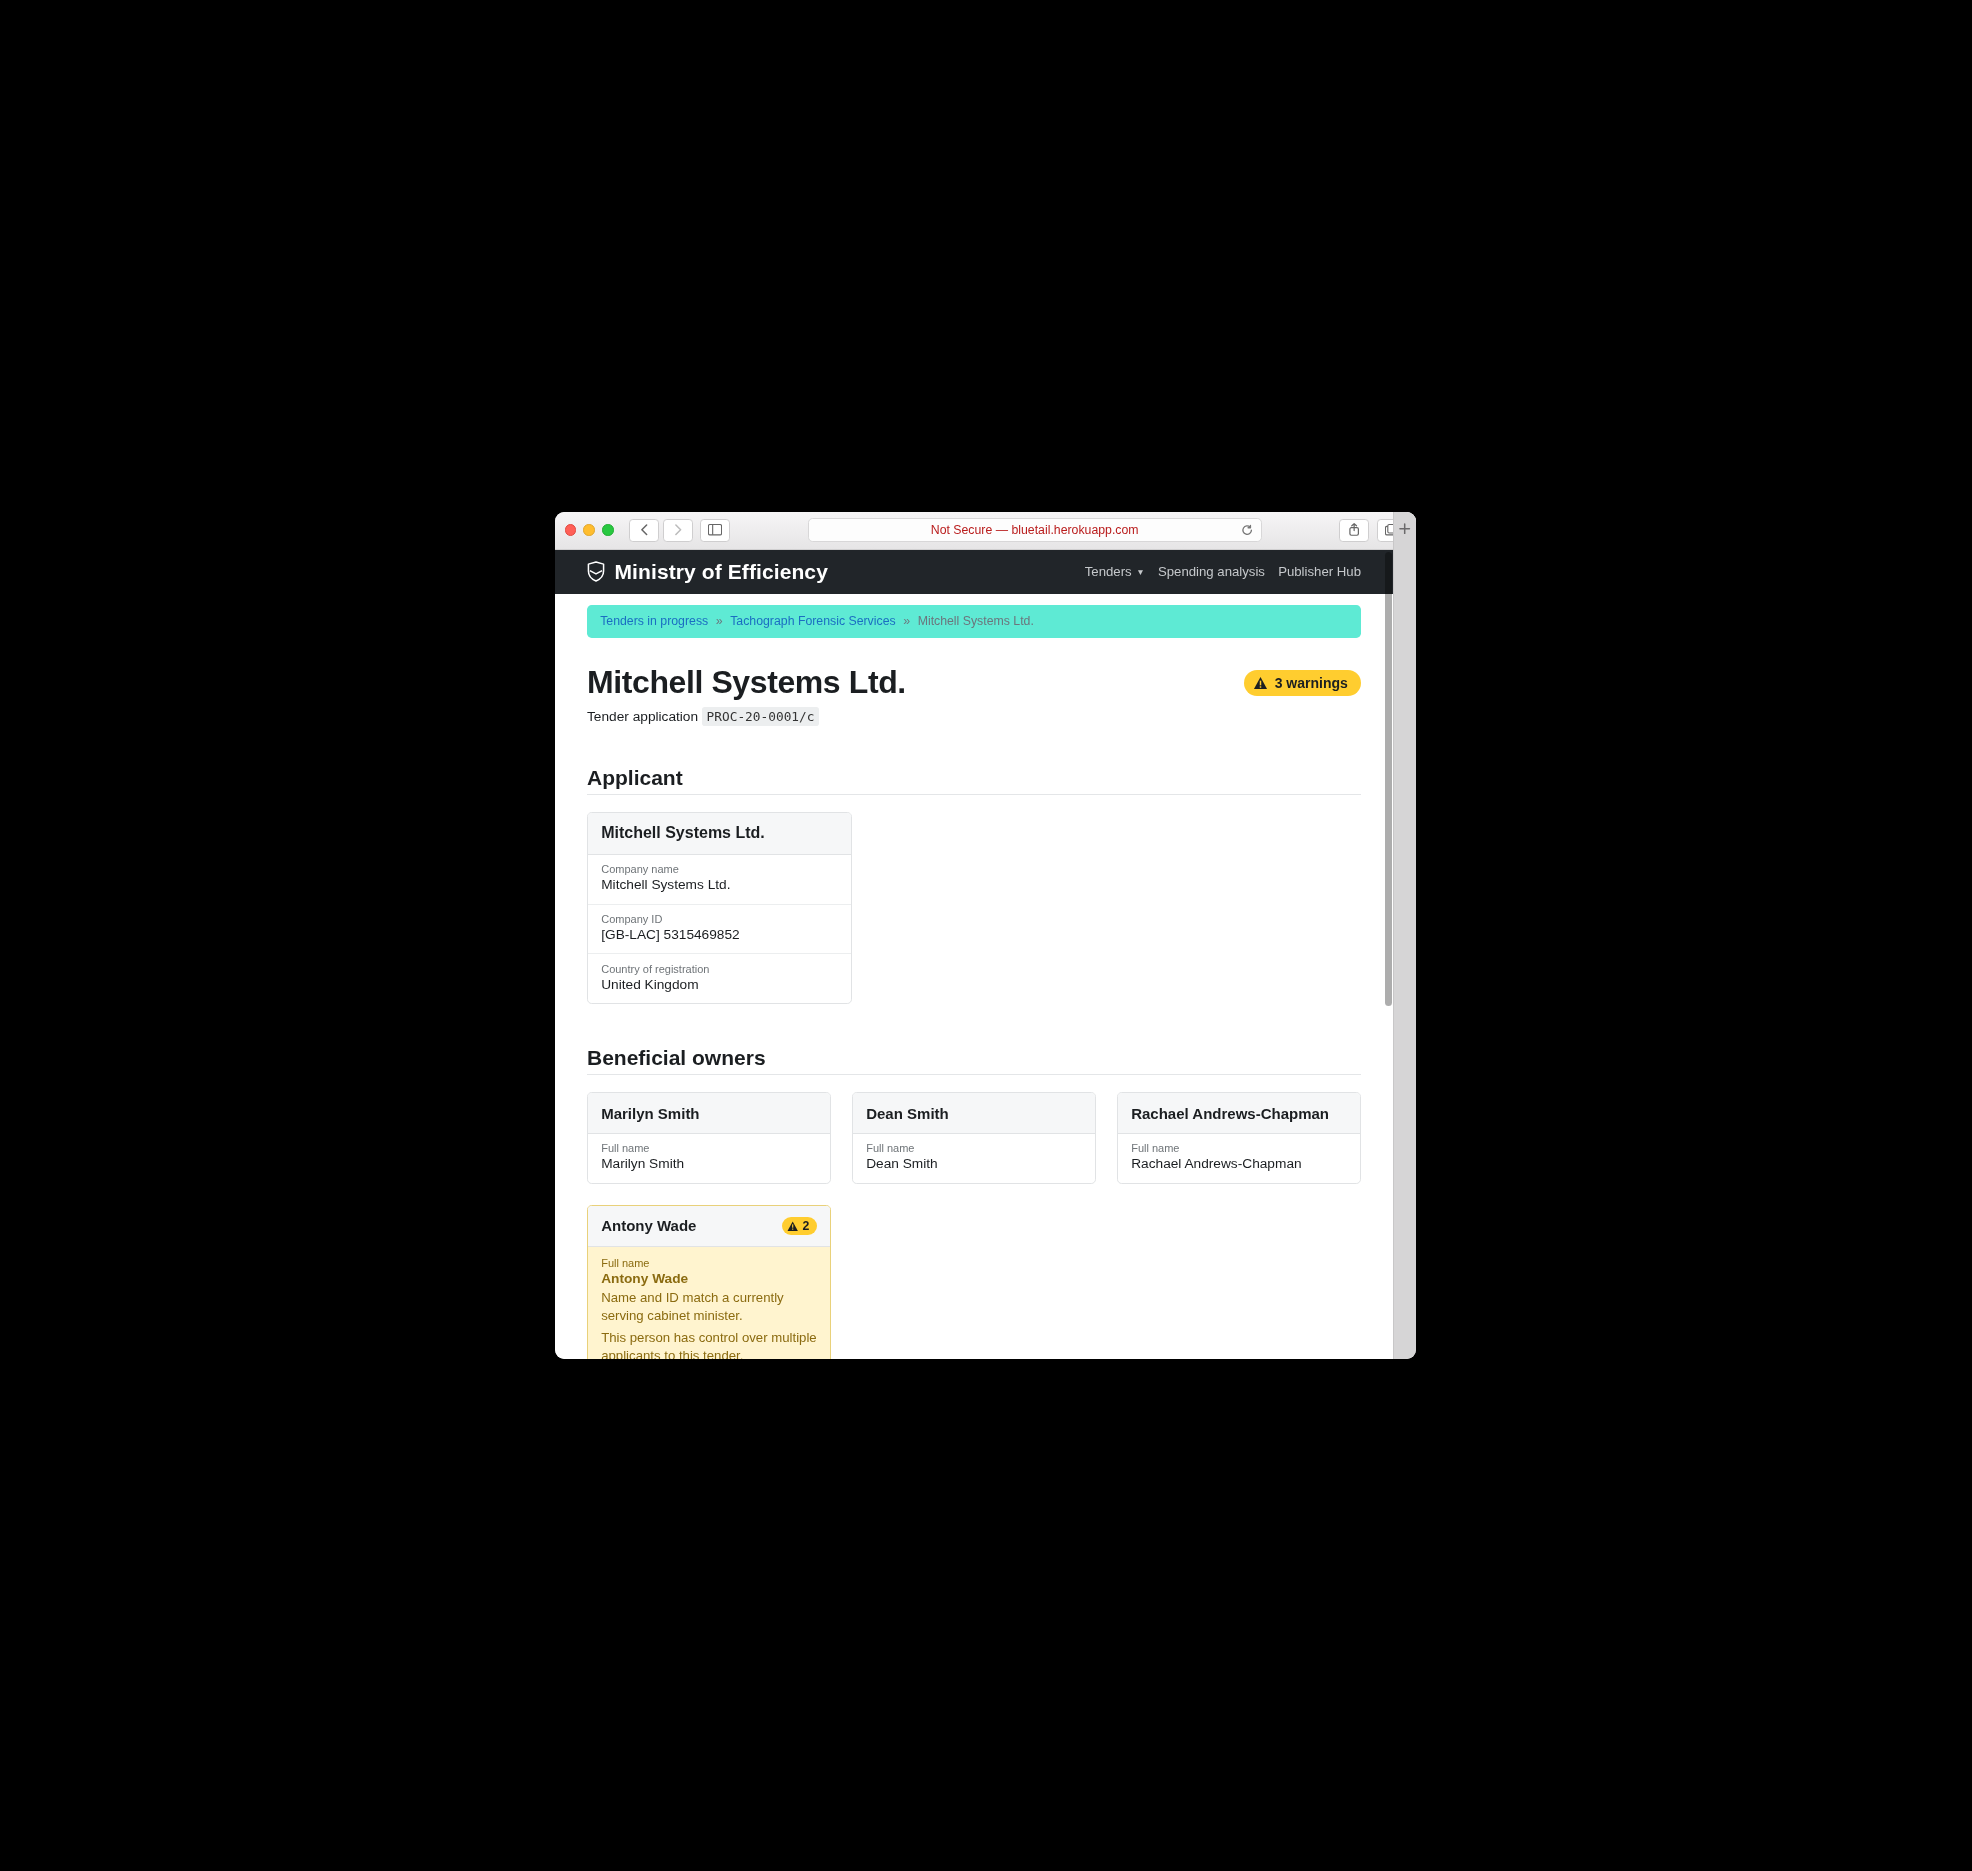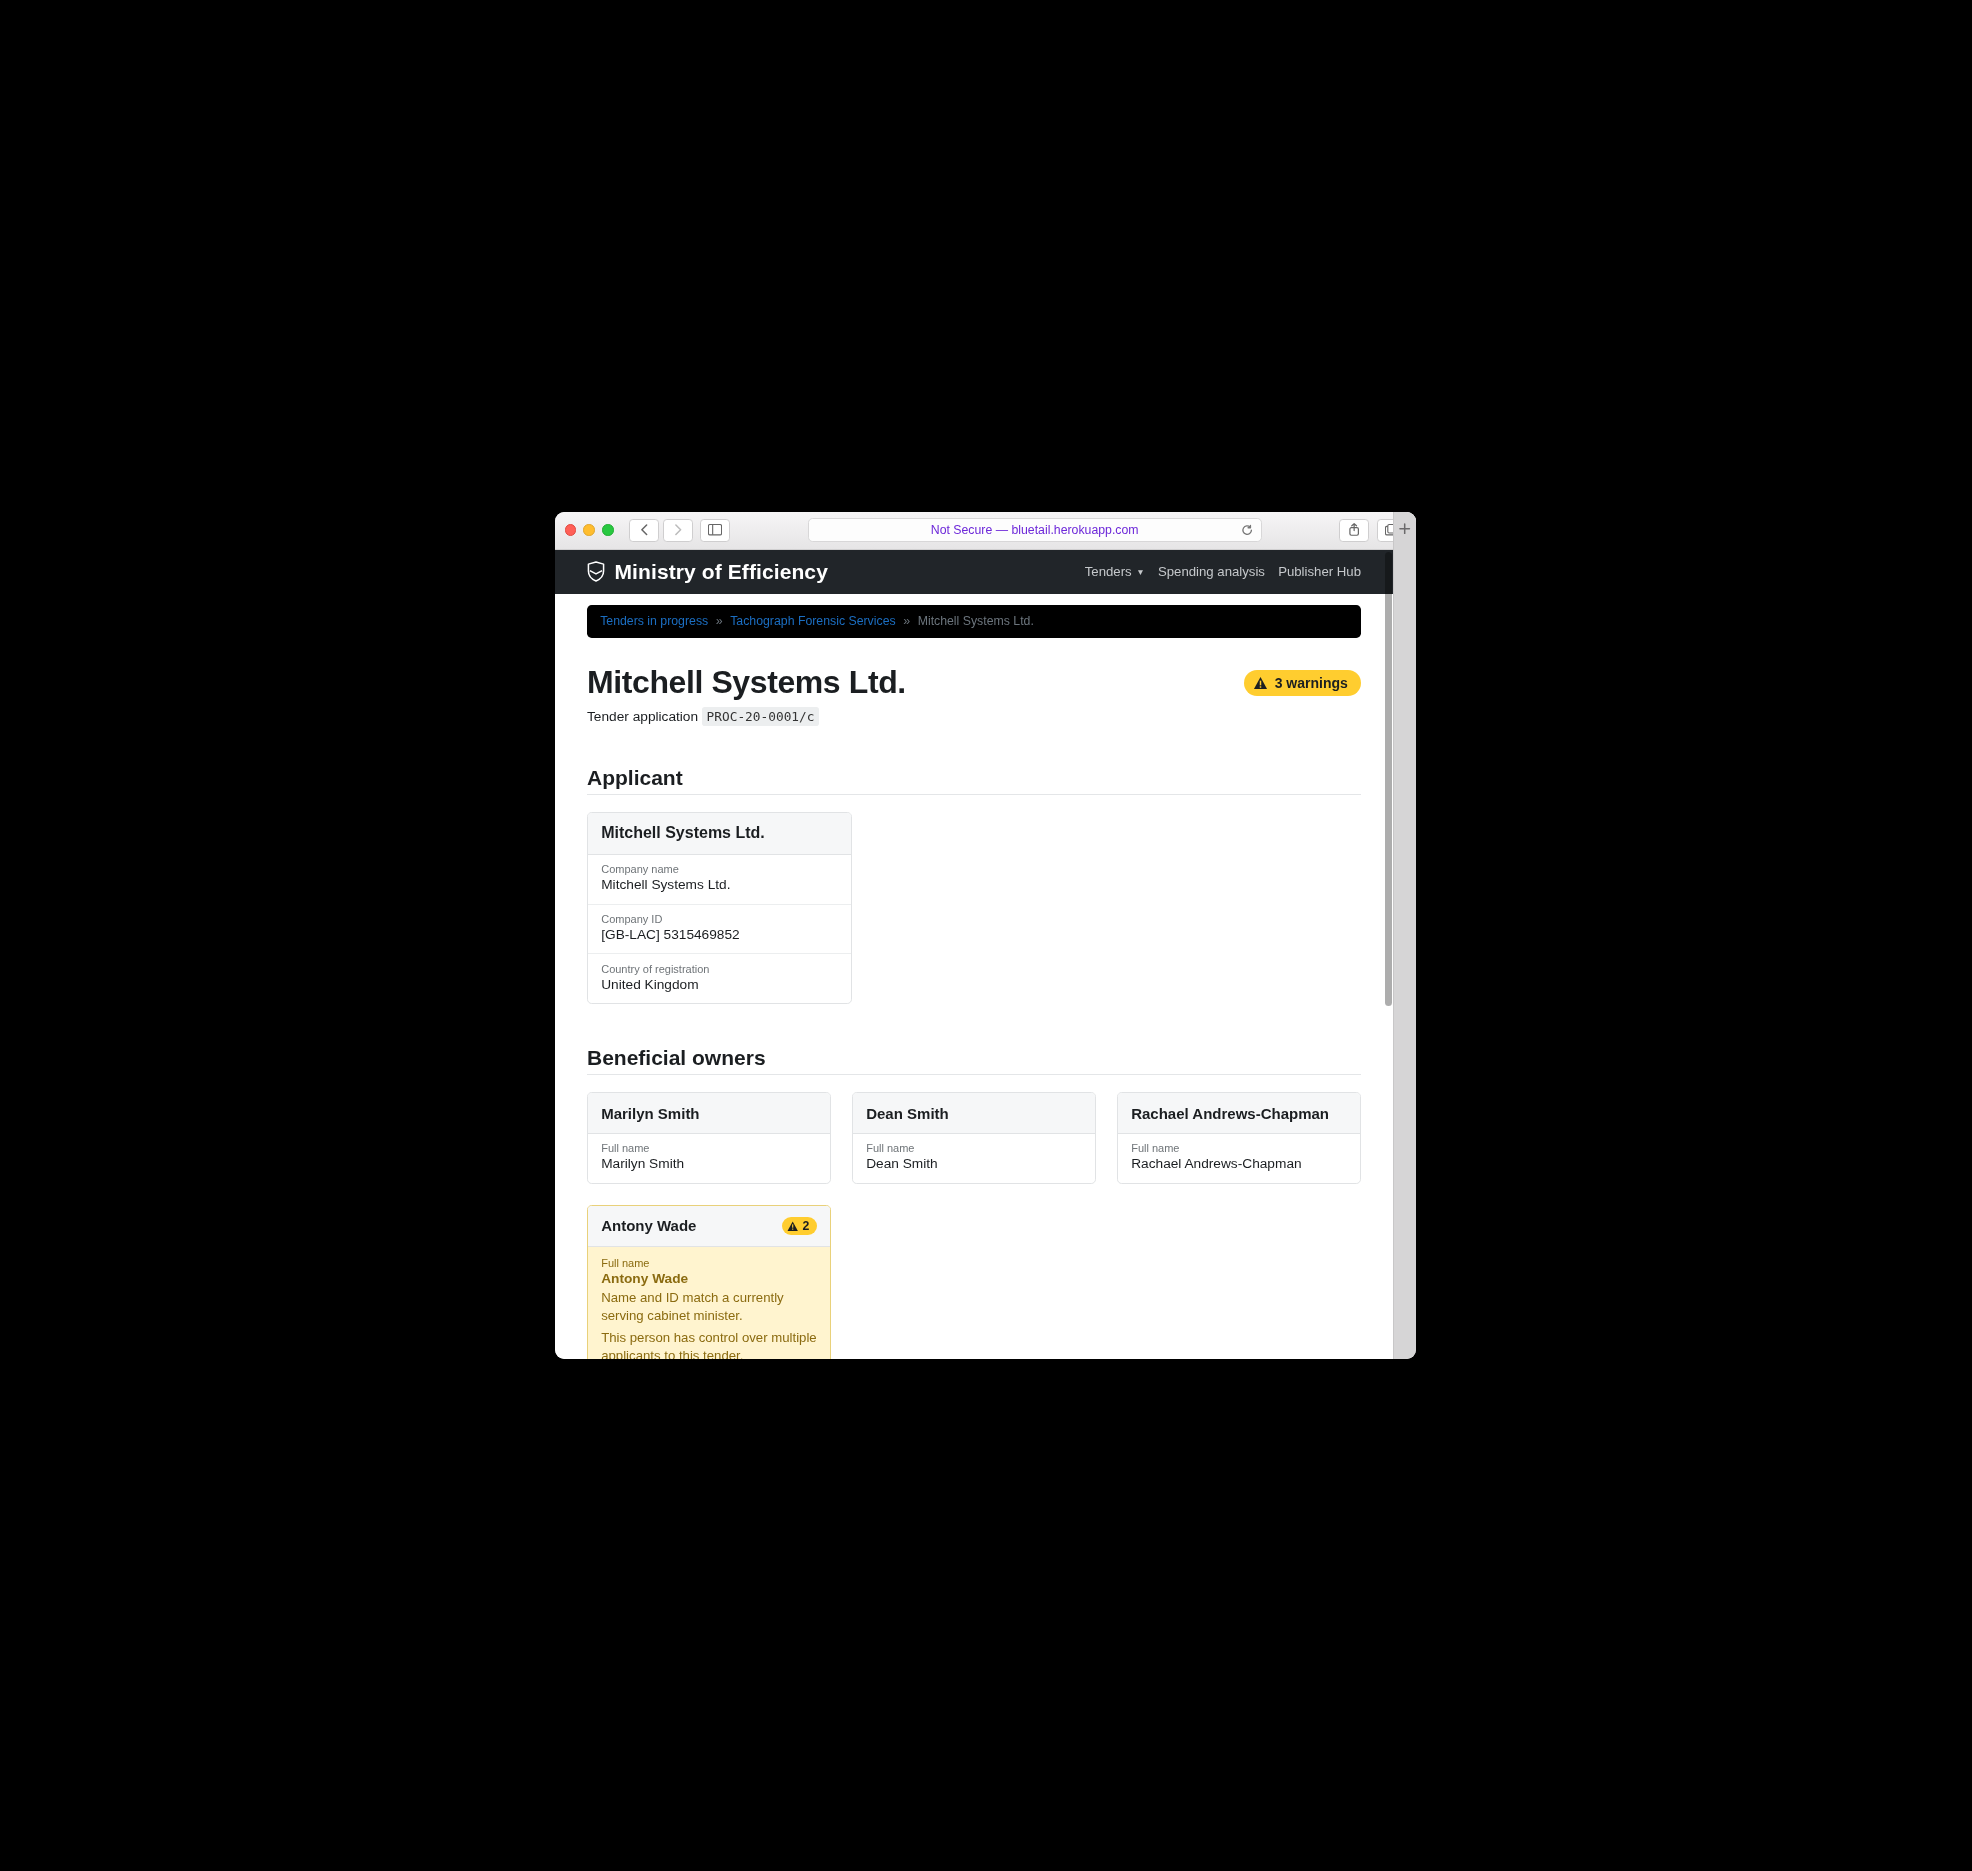--- a/index.html
+++ b/index.html
@@ -64,21 +64,21 @@
   .addr {
     width: 454px;
     height: 24.6px;
     background: #fdfdfd;
     border: 0.9px solid #d8d7d8;
     border-radius: 4.7px;
     display: flex;
     align-items: center;
     justify-content: center;
     font-size: 12.3px;
-    color: #6d28d9;
+    color: #b91c1c;
     padding: 0 20px;
     position: relative;
   }
   .addr .reload {
     position: absolute; right: 7.6px; color: #777; font-size: 12.3px;
   }
   .right-tools { display: flex; gap: 7.6px; align-items: center; }
   .tab-add {
     width: 23px; height: 847px;
     background: #d6d5d6;
@@ -139,21 +139,21 @@
     color: #c5c8cb; text-decoration: none; font-size: 13.2px;
     display: flex; align-items: center; gap: 4.7px;
   }
   .nav-links a .caret { font-size: 8.5px; color: #c5c8cb; }
 
   
   .page {
     padding: 11.4px 32px 38px 32px;
   }
   .breadcrumb {
-    background: #000000;
+    background: #5eead4;
     border-radius: 4.7px;
     padding: 9.5px 13.2px;
     font-size: 12.3px;
     color: #6c757d;
     display: flex; align-items: center; gap: 7.6px; flex-wrap: wrap;
   }
   .breadcrumb a { color: #1b6ec2; text-decoration: none; }
   .bc-sep { color: #6c757d; }
   .bc-current { color: #6c757d; }
 

